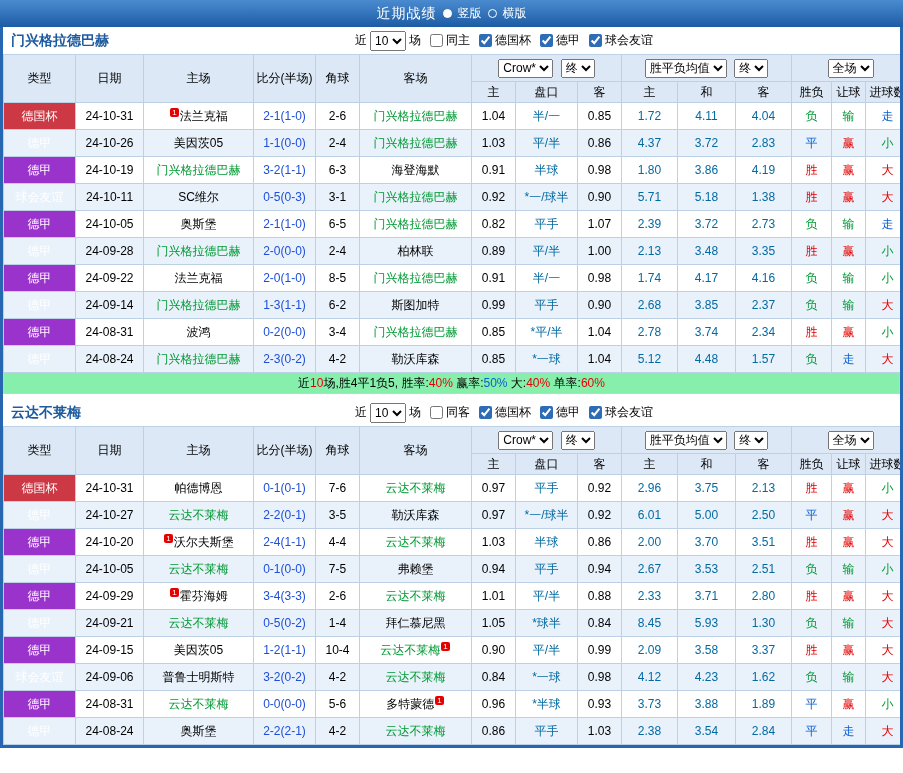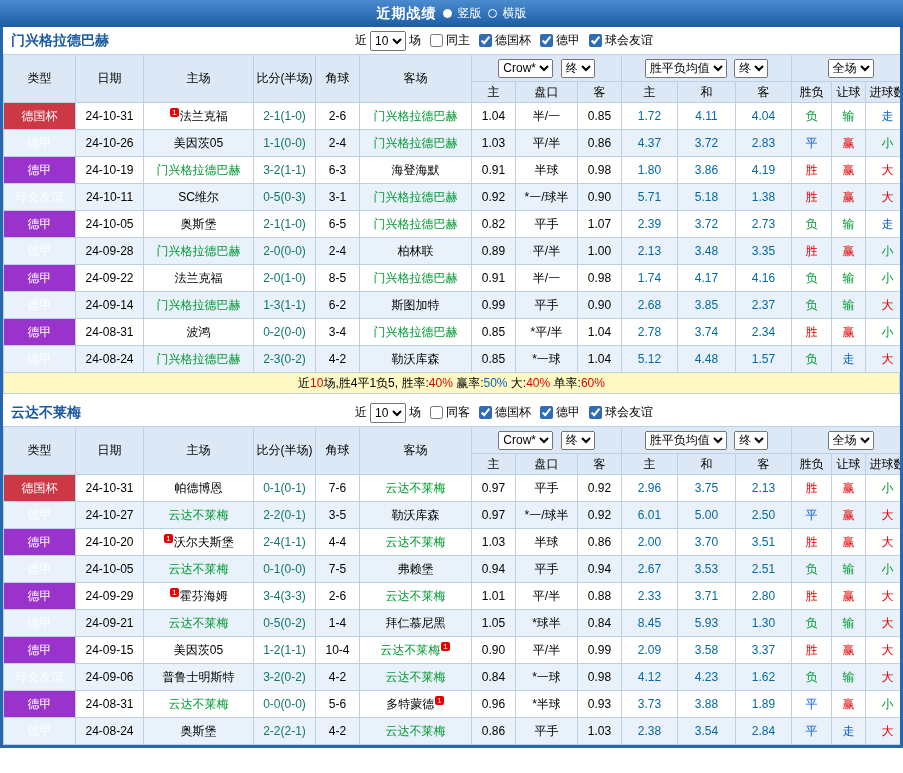--- a/index.html
+++ b/index.html
@@ -1,18 +1,18 @@
 <!DOCTYPE html>
 <html><head>
 <meta charset="utf-8">
 <style>
   *{box-sizing:border-box;margin:0;padding:0}
   body{width:903px;background:#fff;font-family:"Liberation Sans","DejaVu Sans",sans-serif;font-size:12px;color:#000}
   .topbar{height:27px;background:linear-gradient(#4a8bd0,#1d5ca4);display:flex;align-items:center;justify-content:center;gap:6px;color:#fff}
-  .topbar .title{font-weight:bold;font-size:14px;letter-spacing:1px}
+  .topbar .title{font-weight:normal;font-size:14px;letter-spacing:1px}
   .radio{display:inline-block;width:9px;height:9px;border:1px solid #fff;border-radius:50%;cursor:pointer}
   .radio.on{background:#fff}
   .rlabel{font-size:12px;cursor:pointer}
   .page-body{border-left:3px solid #2766b0;border-right:3px solid #2766b0;border-bottom:3px solid #2766b0;overflow:hidden;background:#fff}
   .sec{overflow:hidden}
   .sec + .sec{margin-top:5px}
   .sec-header{position:relative;height:27px;display:flex;align-items:center;padding-left:8px}
   .team{color:#1d5a9e;font-weight:bold;font-size:14px}
   .filters{position:absolute;left:352px;top:0;height:100%;display:flex;align-items:center;gap:3px;font-size:12px}
   .filters .sel{font-size:12px;height:20px}
@@ -24,28 +24,28 @@
   .grid tr.h2 th{height:21px}
   .grid td{height:27px}
   .grid select{font-size:12px;height:19px;max-width:95%}
   .ddcell select + select{margin-left:4px}
   tbody tr.alt td{background:#e9f2fb}
   td.type{color:#fff}
   .t-cup{background:#cc3844}
   .t-liga{background:#9933cc}
   .t-frd{background:#2fa8a8}
   .focus{color:#009933}
-  td.score{color:#0f766e}
-  td.line{color:#000000}
+  td.score{color:#1d4ed8}
+  td.line{color:#0369a1}
   td.avg{color:#0369a1}
   td.r{color:#e60000}
   td.b{color:#0a5fd0}
   td.g{color:#009933}
   .badge{background:#e60000;color:#fff;font-size:8px;padding:0 2px;border-radius:2px;margin:0 1px;vertical-align:super}
-  .summary{height:21px;line-height:21px;text-align:center;border:1px solid #bcd0e6;border-top:none;background:#fef9c3;font-size:12px}
+  .summary{height:21px;line-height:21px;text-align:center;border:1px solid #bcd0e6;border-top:none;background:#86efac;font-size:12px}
   .summary span{white-space:pre}
   .sg-k{color:#000}
   .sg-red{color:#e60000}
   .sg-blue{color:#0a5fd0}
   .sg-hl{background:#e60000;color:#fff;padding:0 3px}
 </style>
 </head>
 <body>
 
 <div class="topbar">

